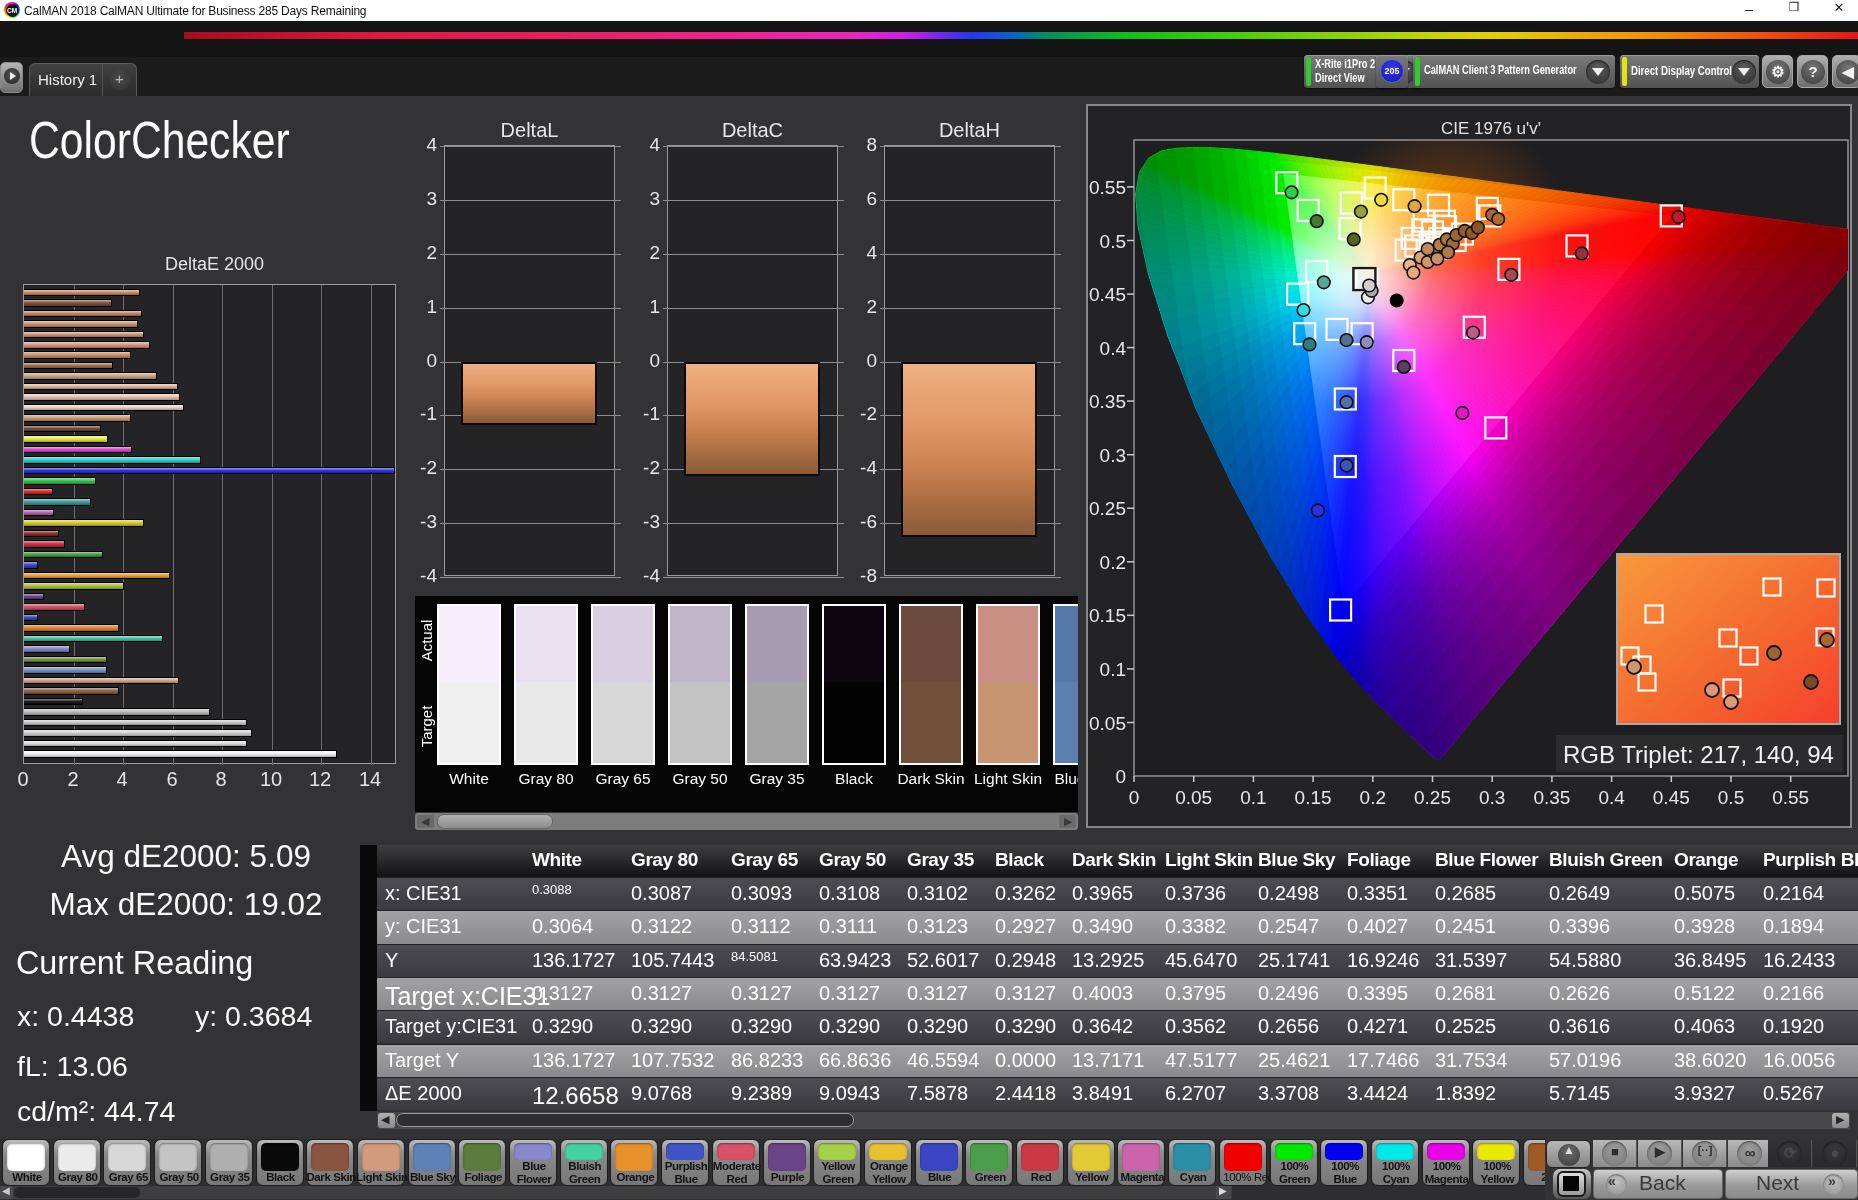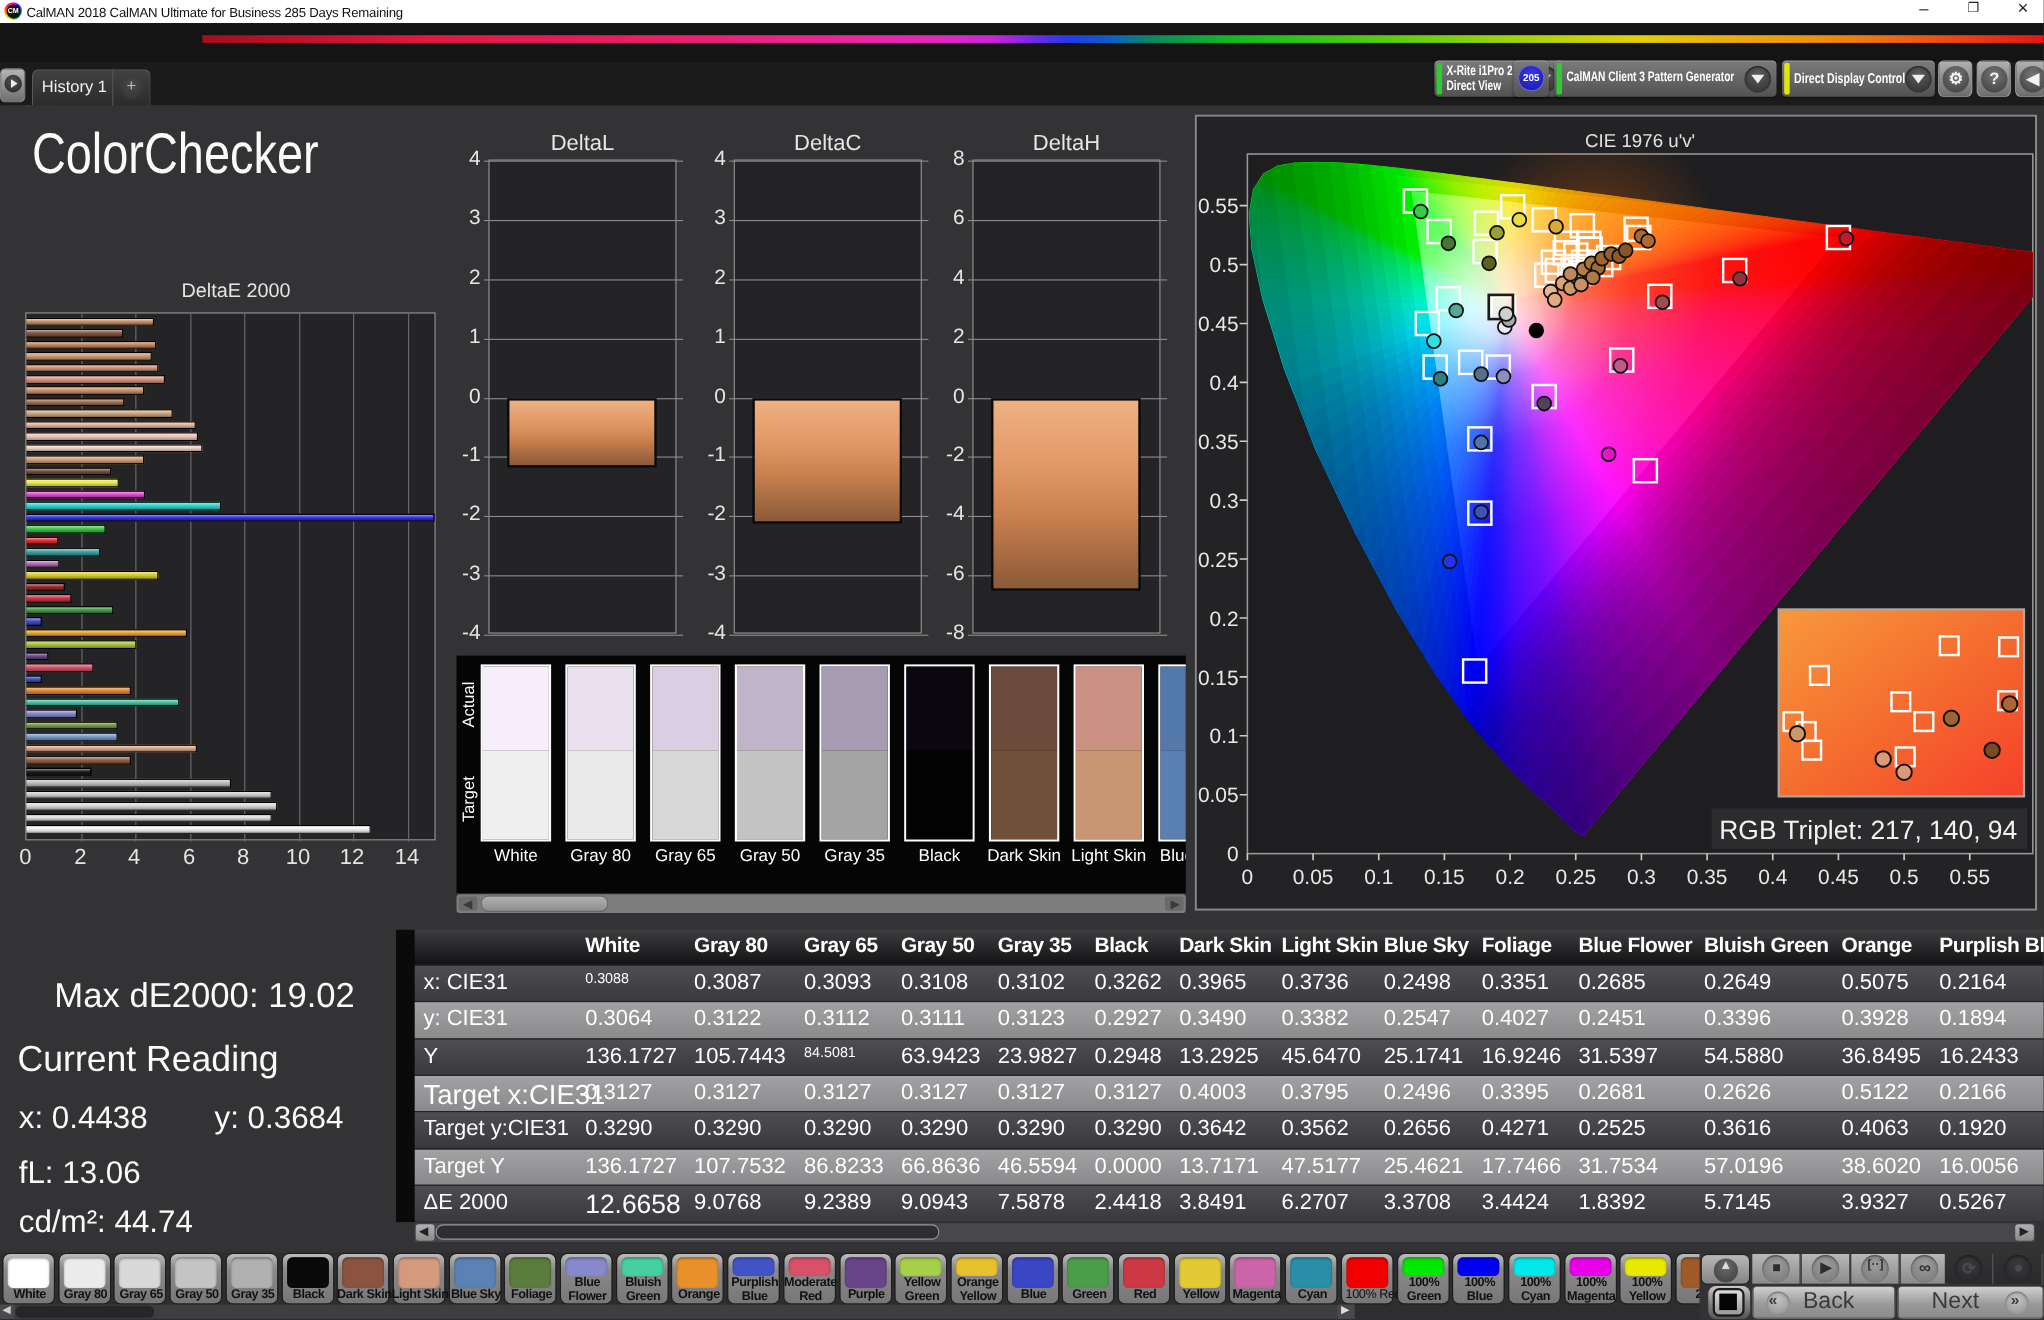--- a/index.html
+++ b/index.html
@@ -288,20 +288,21 @@
 </div>
 <div class="abs" style="left:415px;top:717px;width:663px;height:17px;background:#7d7d7d;border-radius:3px">
 <div class="abs" style="left:2px;top:2px;width:17px;height:13px;background:#6a6a6a;border-radius:2px">
         <span style="position:absolute;left:4px;top:0px;color:#3a3a3a;font-size:11px">◀</span>
       </div>
 <div class="abs" style="right:2px;top:2px;width:17px;height:13px;background:#6a6a6a;border-radius:2px">
         <span style="position:absolute;left:5px;top:0px;color:#3a3a3a;font-size:11px">▶</span>
       </div>
 <div class="abs" style="left:22px;top:1px;width:116px;height:15px;background:linear-gradient(180deg,#b0b0b0,#8f8f8f);border-radius:7px;border:1px solid #666"></div>
 </div>
+<div class="abs" style="left:0px;top:742px;width:372px;text-align:center;font-size:31.5px;color:#fafafa">Avg dE2000: 5.09</div>
 <div class="abs" style="left:0px;top:790px;width:372px;text-align:center;font-size:31.5px;color:#fafafa">Max dE2000: 19.02</div>
 <div class="abs" style="left:16px;top:848px;font-size:33px;color:#fafafa;transform:scaleX(.98);transform-origin:0 0">Current Reading</div>
 <div class="abs" style="left:17px;top:904px;font-size:28.5px;color:#fafafa">x: 0.4438</div>
 <div class="abs" style="left:195px;top:904px;font-size:28.5px;color:#fafafa">y: 0.3684</div>
 <div class="abs" style="left:17px;top:954px;font-size:28.5px;color:#fafafa">fL: 13.06</div>
 <div class="abs" style="left:17px;top:999px;font-size:28.5px;color:#fafafa">cd/m²: 44.74</div>
 <div class="abs" style="left:360px;top:749px;width:1498px;height:267px;overflow:hidden">
 <div class="abs" style="left:0;top:0;width:1498px;height:32px;background:linear-gradient(180deg,#3e3e40,#121214)">
 <span class="abs" style="left:172px;top:4px;font-size:19px;font-weight:bold;color:#fff;white-space:nowrap;letter-spacing:-.4px">White</span>
 <span class="abs" style="left:271px;top:4px;font-size:19px;font-weight:bold;color:#fff;white-space:nowrap;letter-spacing:-.4px">Gray 80</span>
@@ -351,21 +352,21 @@
 <span class="abs" style="left:1189px;top:4px;font-size:20px;color:#fff;white-space:nowrap">0.3396</span>
 <span class="abs" style="left:1314px;top:4px;font-size:20px;color:#fff;white-space:nowrap">0.3928</span>
 <span class="abs" style="left:1403px;top:4px;font-size:20px;color:#fff;white-space:nowrap">0.1894</span>
 </div>
 <div class="abs" style="left:0;top:98.6px;width:1498px;height:33.3px;background:linear-gradient(180deg,#4e4e52,#3a3a3e);border-top:1px solid #222">
 <span class="abs" style="left:25px;top:4px;font-size:20px;color:#fff;white-space:nowrap">Y</span>
 <span class="abs" style="left:172px;top:4px;font-size:20px;color:#fff;white-space:nowrap">136.1727</span>
 <span class="abs" style="left:271px;top:4px;font-size:20px;color:#fff;white-space:nowrap">105.7443</span>
 <span class="abs" style="left:371px;top:4px;font-size:13px;color:#fff;white-space:nowrap">84.5081</span>
 <span class="abs" style="left:459px;top:4px;font-size:20px;color:#fff;white-space:nowrap">63.9423</span>
-<span class="abs" style="left:547px;top:4px;font-size:20px;color:#fff;white-space:nowrap">23.9827</span>
+<span class="abs" style="left:547px;top:4px;font-size:20px;color:#fff;white-space:nowrap">52.6017</span>
 <span class="abs" style="left:635px;top:4px;font-size:20px;color:#fff;white-space:nowrap">0.2948</span>
 <span class="abs" style="left:712px;top:4px;font-size:20px;color:#fff;white-space:nowrap">13.2925</span>
 <span class="abs" style="left:805px;top:4px;font-size:20px;color:#fff;white-space:nowrap">45.6470</span>
 <span class="abs" style="left:898px;top:4px;font-size:20px;color:#fff;white-space:nowrap">25.1741</span>
 <span class="abs" style="left:987px;top:4px;font-size:20px;color:#fff;white-space:nowrap">16.9246</span>
 <span class="abs" style="left:1075px;top:4px;font-size:20px;color:#fff;white-space:nowrap">31.5397</span>
 <span class="abs" style="left:1189px;top:4px;font-size:20px;color:#fff;white-space:nowrap">54.5880</span>
 <span class="abs" style="left:1314px;top:4px;font-size:20px;color:#fff;white-space:nowrap">36.8495</span>
 <span class="abs" style="left:1403px;top:4px;font-size:20px;color:#fff;white-space:nowrap">16.2433</span>
 </div>

